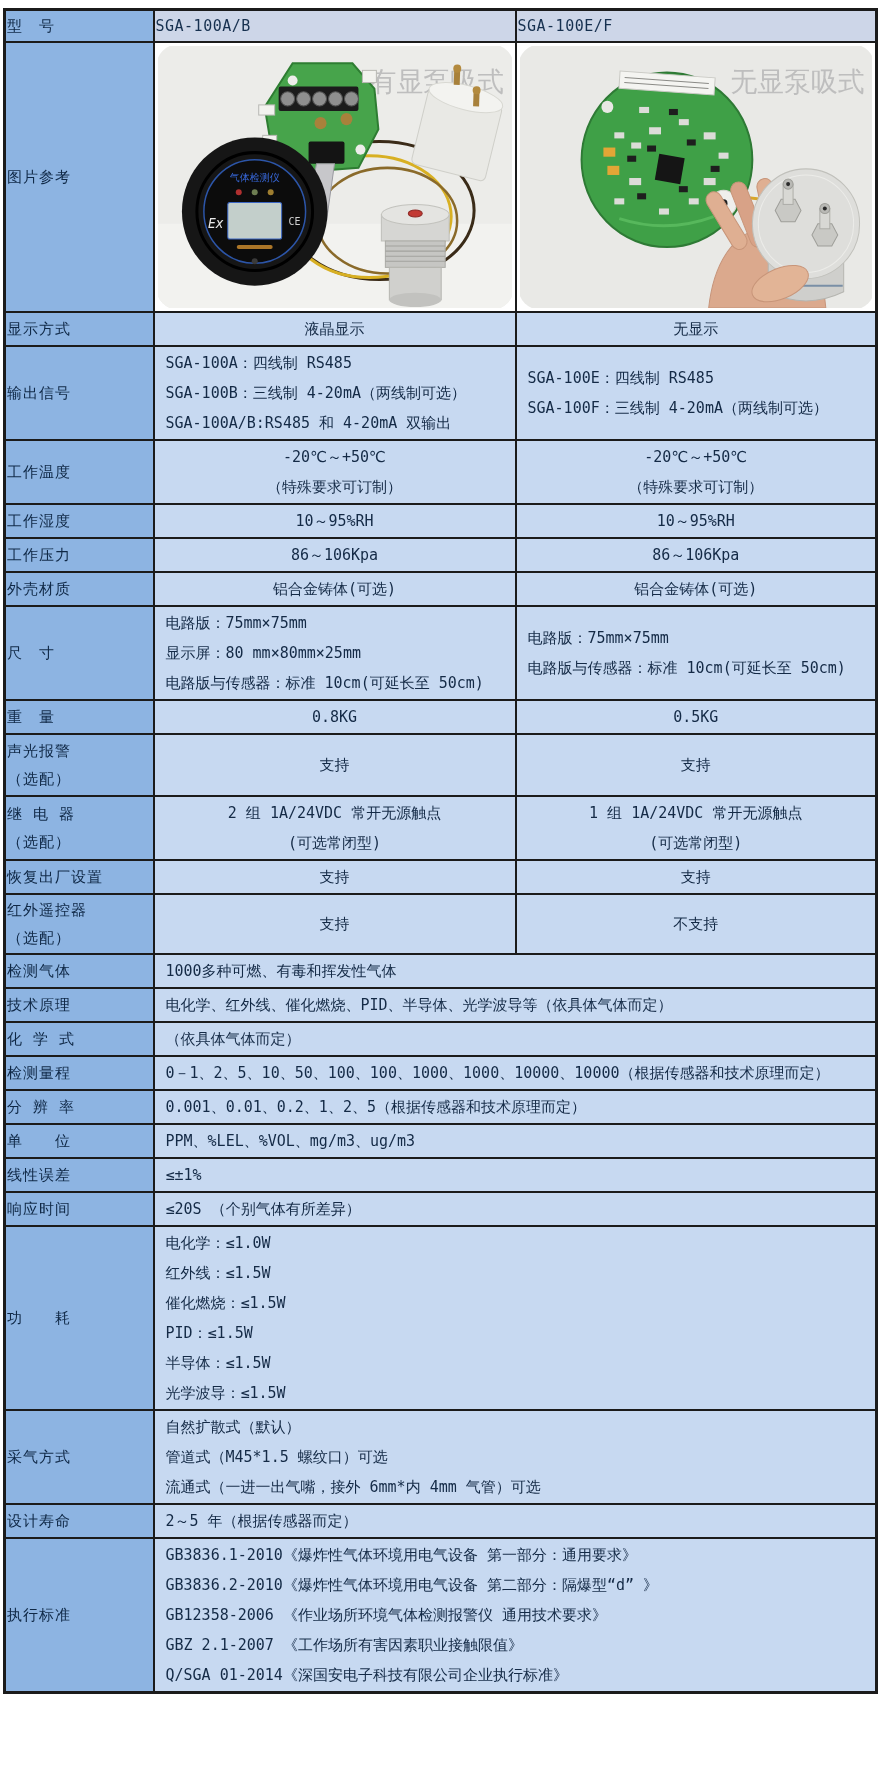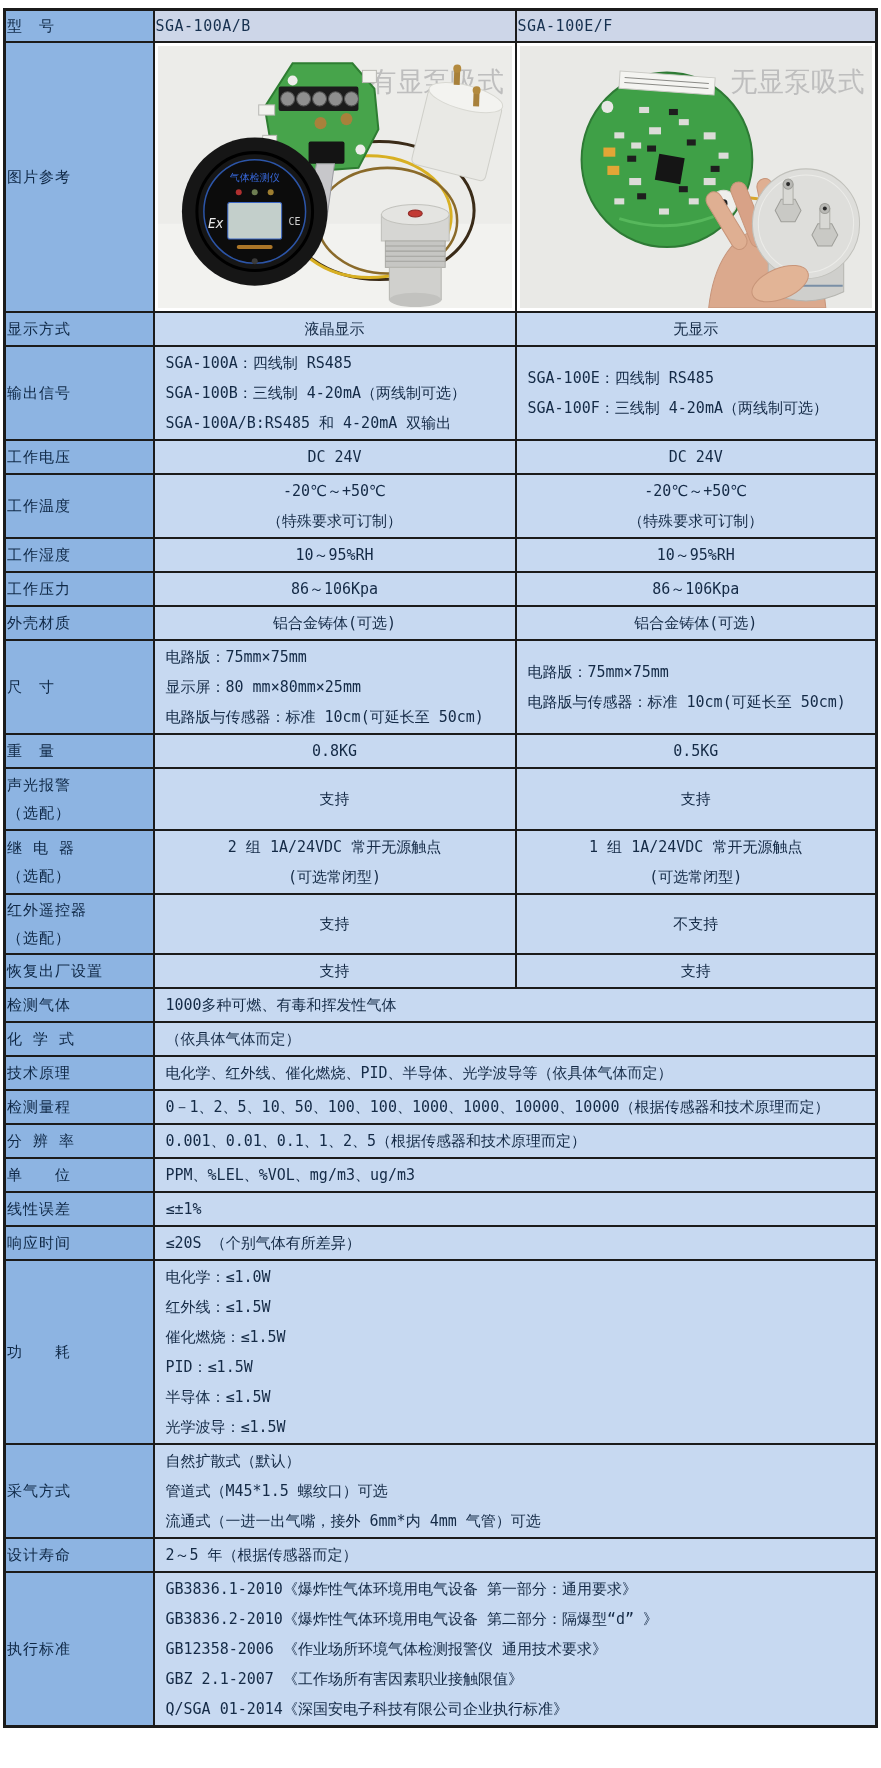--- a/index.html
+++ b/index.html
@@ -24,21 +24,21 @@
   th.model{
     background:#CDD6E8;text-align:left;vertical-align:middle;
     font-size:16px;letter-spacing:.5px;color:#16304F;
   }
   td.val{
     background:#C7D9F1;vertical-align:middle;white-space:pre-line;
     line-height:30px;color:#142A46;
   }
   td.c{text-align:center;margin-left:40px;}
   td.l{text-align:left;padding-left:11px;padding-right:6px;}
-  td.imgcell{background:#FFFFFF;padding:3px;vertical-align:middle;}
+  td.imgcell{background:#FFFFFF;padding:3px;vertical-align:middle;border-radius:25px;}
   .photo{width:100%;height:262px;display:block;}
 </style>
 </head>
 <body>
 
 <div class="page">
 <table class="spec">
   <colgroup>
         <col style="width:149px">
         <col style="width:362px">
@@ -205,25 +205,20 @@
 
   <tr style="height:90px">
     <td class="lbl">输出信号</td>
     <td class="val l">SGA-100A：四线制 RS485
 SGA-100B：三线制 4-20mA（两线制可选）
 SGA-100A/B:RS485 和 4-20mA 双输出</td>
     <td class="val l">SGA-100E：四线制 RS485
 SGA-100F：三线制 4-20mA（两线制可选）</td>
   </tr>
 
-  <tr style="height:31px">
-    <td class="lbl">工作电压</td>
-    <td class="val c">DC 24V</td>
-    <td class="val c">DC 24V</td>
-  </tr>
 
   <tr style="height:60px">
     <td class="lbl">工作温度</td>
     <td class="val c">-20℃～+50℃
 （特殊要求可订制）</td>
     <td class="val c">-20℃～+50℃
 （特殊要求可订制）</td>
   </tr>
 
   <tr style="height:31px">
@@ -268,56 +263,56 @@
 
   <tr style="height:61px">
     <td class="lbl">继 电 器
 （选配）</td>
     <td class="val c">2 组 1A/24VDC 常开无源触点
 (可选常闭型)</td>
     <td class="val c">1 组 1A/24VDC 常开无源触点
 (可选常闭型)</td>
   </tr>
 
+  <tr style="height:31px">
+    <td class="lbl">恢复出厂设置</td>
+    <td class="val c">支持</td>
+    <td class="val c">支持</td>
+  </tr>
+
   <tr style="height:59px">
     <td class="lbl">红外遥控器
 （选配）</td>
     <td class="val c">支持</td>
     <td class="val c">不支持</td>
   </tr>
 
-  <tr style="height:31px">
-    <td class="lbl">恢复出厂设置</td>
-    <td class="val c">支持</td>
-    <td class="val c">支持</td>
-  </tr>
-
   <tr style="height:30px">
     <td class="lbl">检测气体</td>
     <td class="val l" colspan="2">1000多种可燃、有毒和挥发性气体</td>
-  </tr>
-
-  <tr style="height:30px">
-    <td class="lbl">化 学 式</td>
-    <td class="val l" colspan="2">（依具体气体而定）</td>
   </tr>
 
   <tr style="height:32px">
     <td class="lbl">技术原理</td>
     <td class="val l" colspan="2">电化学、红外线、催化燃烧、PID、半导体、光学波导等（依具体气体而定）</td>
   </tr>
 
   <tr style="height:30px">
+    <td class="lbl">化 学 式</td>
+    <td class="val l" colspan="2">（依具体气体而定）</td>
+  </tr>
+
+  <tr style="height:30px">
     <td class="lbl">检测量程</td>
     <td class="val l" colspan="2">0－1、2、5、10、50、100、100、1000、1000、10000、10000（根据传感器和技术原理而定）</td>
   </tr>
 
   <tr style="height:30px">
     <td class="lbl">分 辨 率</td>
-    <td class="val l" colspan="2">0.001、0.01、0.1、1、2、5（根据传感器和技术原理而定）</td>
+    <td class="val l" colspan="2">0.001、0.01、0.2、1、2、5（根据传感器和技术原理而定）</td>
   </tr>
 
   <tr style="height:32px">
     <td class="lbl">单　　位</td>
     <td class="val l" colspan="2">PPM、%LEL、%VOL、mg/m3、ug/m3</td>
   </tr>
 
 
 
   <tr style="height:30px">

